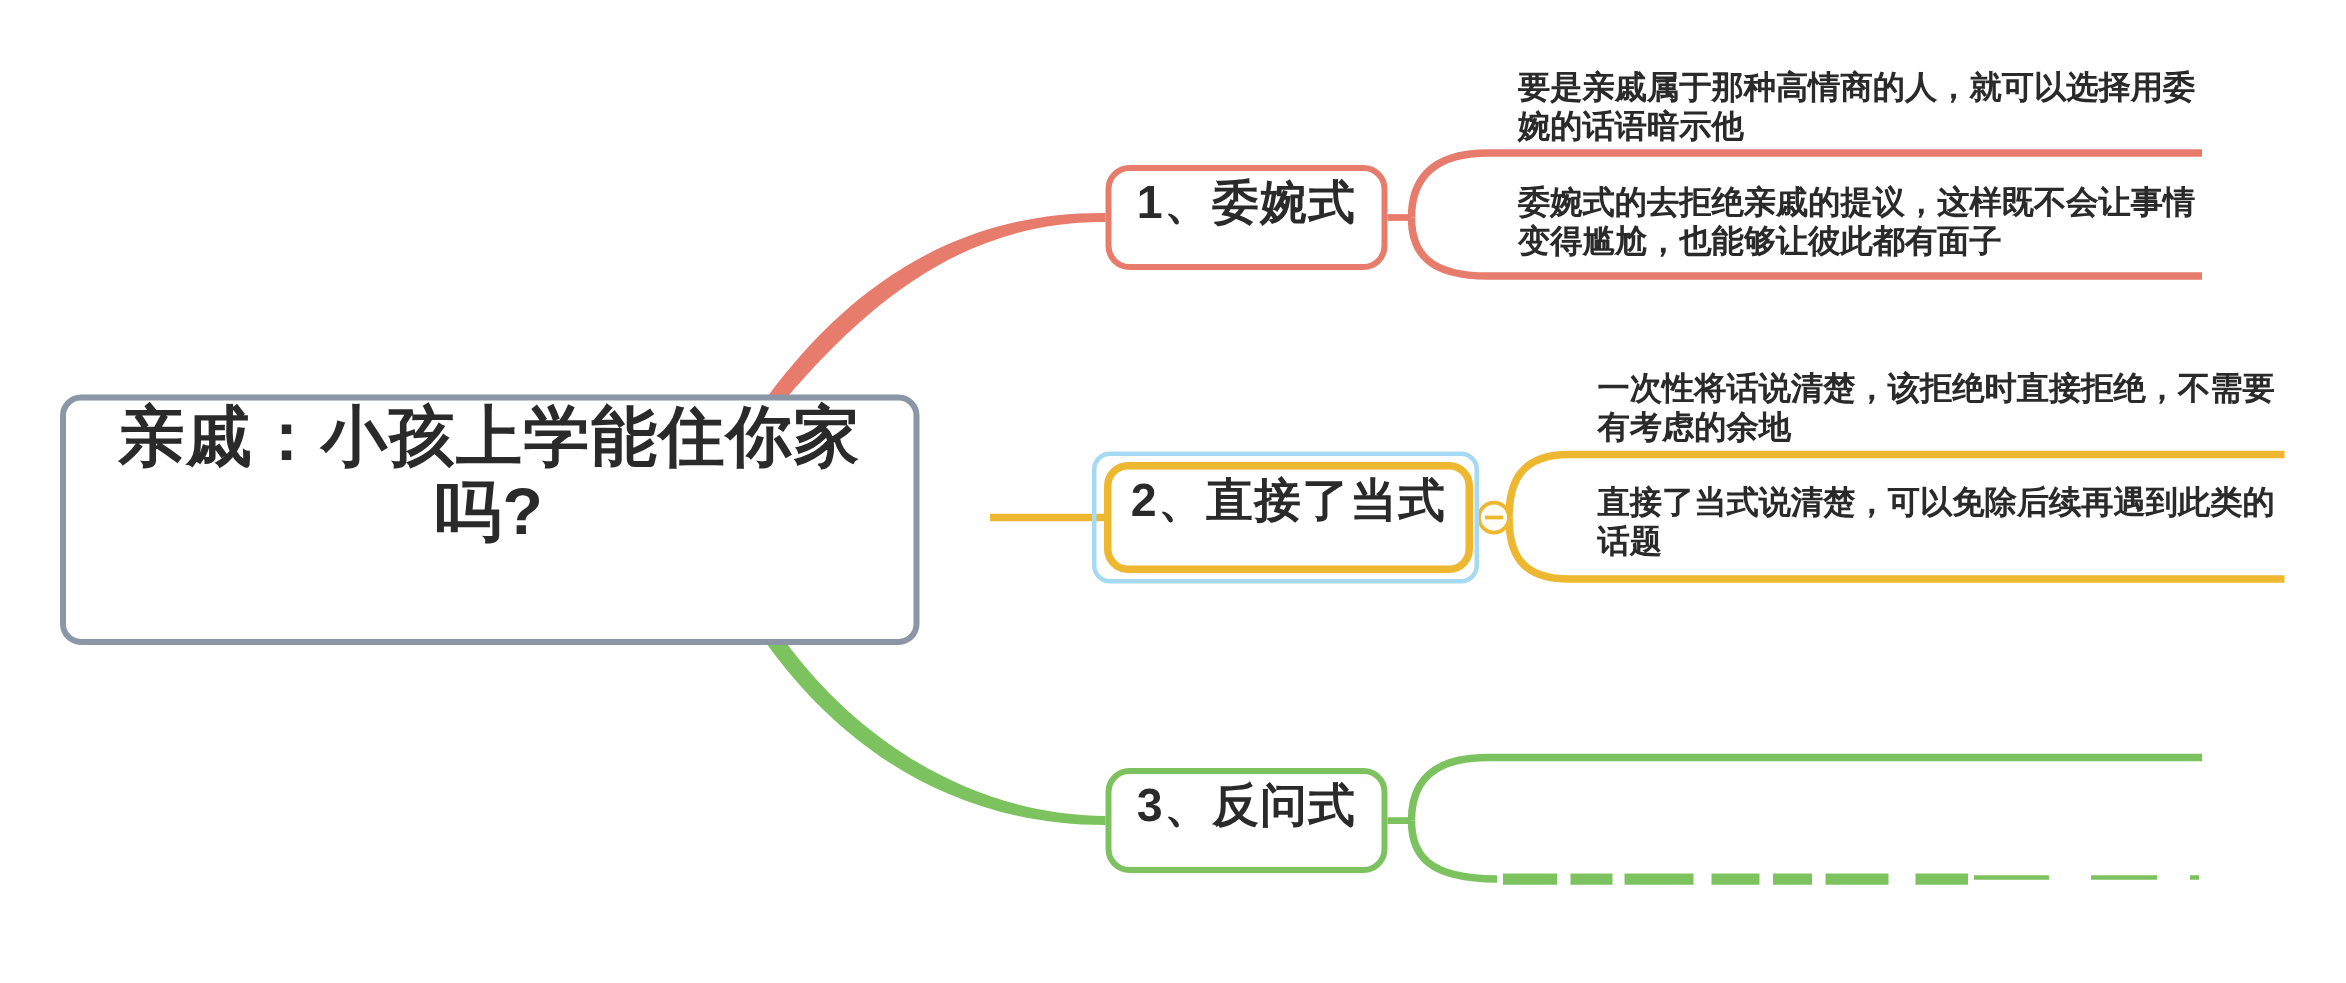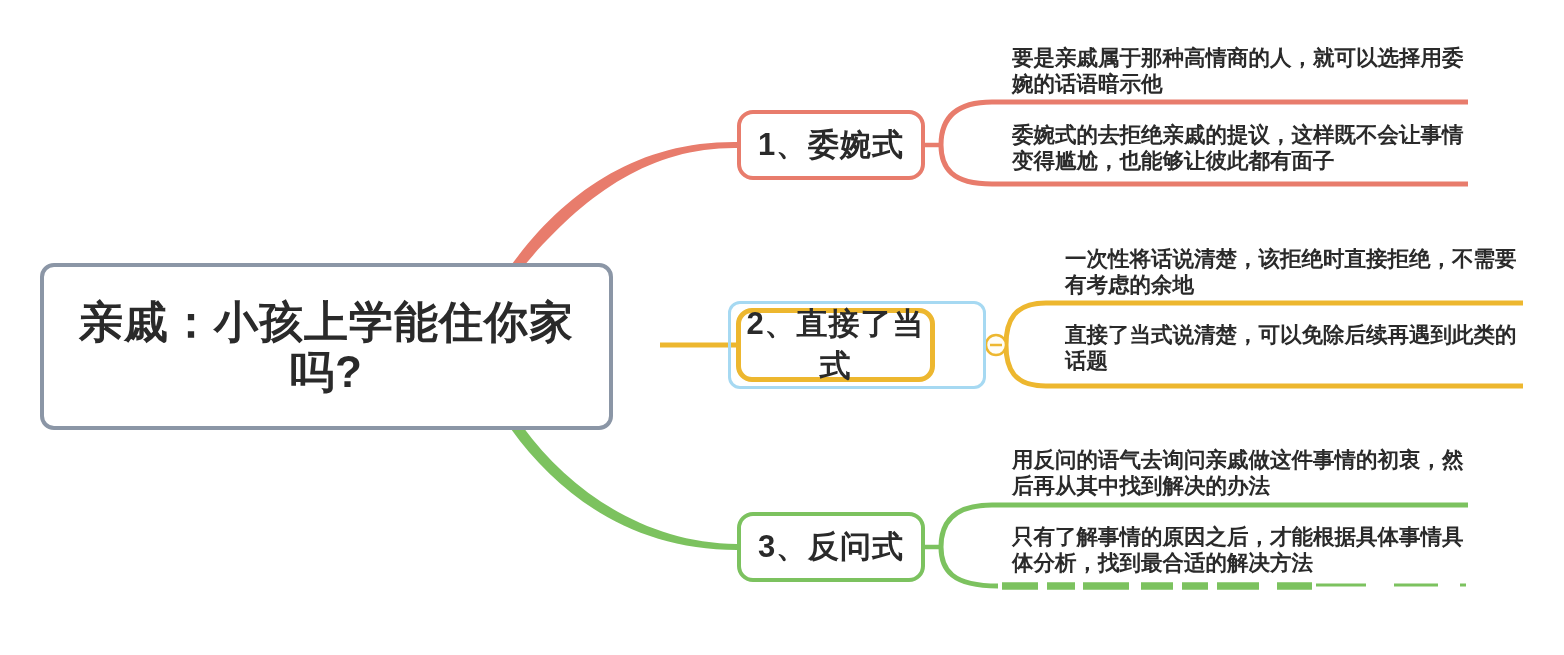--- a/index.html
+++ b/index.html
@@ -10,31 +10,31 @@
     --c-selection:#A6D9F2;
     --c-text:#2A2A2A;
     --c-background:#FFFFFF;
   }
   *{margin:0;padding:0;box-sizing:border-box;}
   html,body{width:1564px;height:655px;background:var(--c-background);
     font-family:"Liberation Sans","DejaVu Sans",sans-serif;}
   #canvas{position:relative;width:1564px;height:655px;overflow:hidden;background:var(--c-background);}
   #connectors{position:absolute;left:0;top:0;z-index:1;}
 
-  .node{position:absolute;z-index:2;display:flex;align-items:center;justify-content:center;
+  .node{position:absolute;z-index:2;display:flex;align-items:flex-start;justify-content:center;
     background:#fff;color:var(--c-text);font-weight:bold;text-align:center;}
   .central{left:40px;top:263px;width:573px;height:167px;border:4.5px solid var(--c-central_border);
     border-radius:14px;font-size:44px;line-height:50px;letter-spacing:1px;}
   .central .txt{white-space:pre-line;}
 
   .btopic{border-radius:16px;font-size:31px;letter-spacing:1px;}
   .b1{left:737px;top:110px;width:188px;height:70px;border:4.5px solid var(--c-branch1);}
   .b2sel{position:absolute;z-index:2;left:728px;top:301px;width:258px;height:88px;
     border:3px solid var(--c-selection);border-radius:12px;background:transparent;}
-  .b2{left:736px;top:308px;width:199px;height:74px;border:5px solid var(--c-branch2);z-index:3;}
+  .b2{left:736px;top:308px;width:246px;height:74px;border:5px solid var(--c-branch2);z-index:3;}
   .b3{left:737px;top:512px;width:188px;height:70px;border:4.5px solid var(--c-branch3);}
 
   .leaf{position:absolute;z-index:2;width:545px;color:var(--c-text);font-weight:bold;
     font-size:21.5px;line-height:26px;white-space:pre-line;background:transparent;}
   .lx1{left:1012px;}
   .lx2{left:1065px;}
 
   
   .st1{stroke:var(--c-branch1);} .st2{stroke:var(--c-branch2);} .st3{stroke:var(--c-branch3);}
   .fl1{fill:var(--c-branch1);}  .fl3{fill:var(--c-branch3);}
@@ -92,18 +92,14 @@
   <div class="leaf lx1" style="top:122px">委婉式的去拒绝亲戚的提议，这样既不会让事情
 变得尴尬，也能够让彼此都有面子</div>
   <div class="leaf lx1" style="top:45px">要是亲戚属于那种高情商的人，就可以选择用委
 婉的话语暗示他</div>
 
   <div class="leaf lx2" style="top:246px">一次性将话说清楚，该拒绝时直接拒绝，不需要
 有考虑的余地</div>
   <div class="leaf lx2" style="top:322px">直接了当式说清楚，可以免除后续再遇到此类的
 话题</div>
 
-  <div class="leaf lx1" style="top:447px">用反问的语气去询问亲戚做这件事情的初衷，然
-后再从其中找到解决的办法</div>
-  <div class="leaf lx1" style="top:524px">只有了解事情的原因之后，才能根据具体事情具
-体分析，找到最合适的解决方法</div>
 
 </div>
 
 </body></html>

